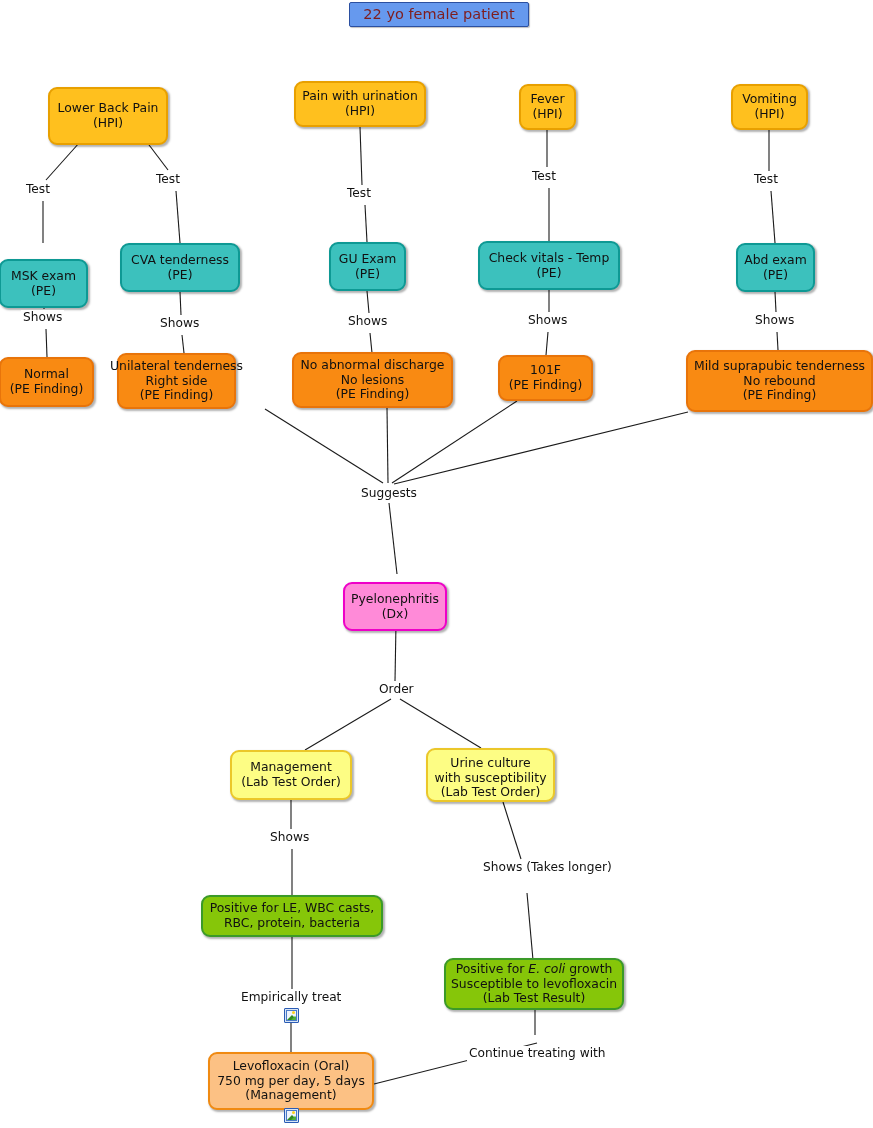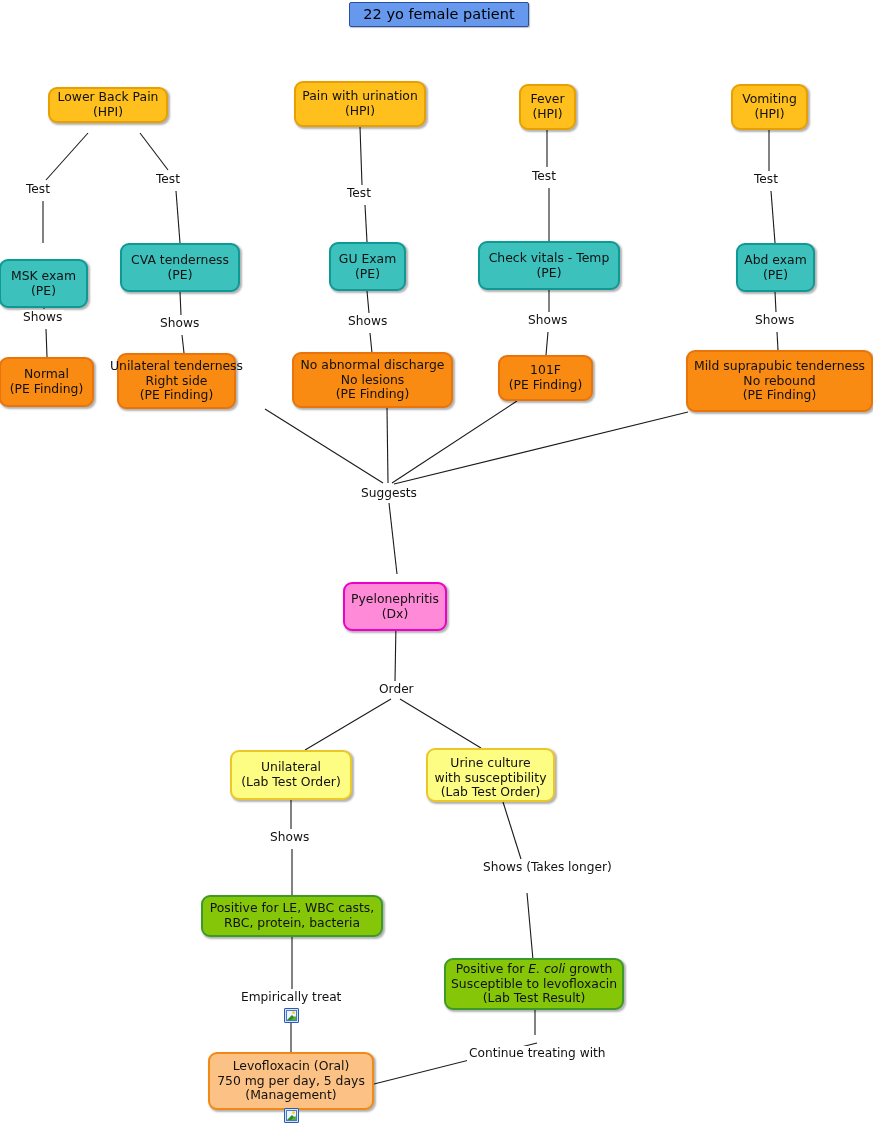--- a/index.html
+++ b/index.html
@@ -46,21 +46,21 @@
     white-space: nowrap;
   }
   .node .ln { display: block; }
 
   
   .n-title {
     background: #6699ee;
     border: 1px solid #2b4fa0;
     border-radius: 2px;
     font-size: 14.5px;
-    color: #000000;
+    color: #7f1d1d;
     box-shadow: 1px 1px 1px rgba(0,0,0,.25);
   }
 
   
   .n-hpi {
     background: #ffc01e;
     border: 2px solid #e8a000;
     border-radius: 9px;
     font-size: 12.4px;
     box-shadow: 1.5px 1.5px 2px rgba(0,0,0,.30);
@@ -244,21 +244,21 @@
     <line x1="291" y1="1019" x2="291" y2="1052"></line>
 
     <line x1="374" y1="1084" x2="537" y2="1043"></line>
     <line x1="535" y1="1035" x2="535" y2="1010"></line>
   </svg>
 
   <div class="node n-title" style="left:349px; top:2px; width:180px; height:25px;">
     <span class="ln">22 yo female patient</span>
   </div>
 
-  <div class="node n-hpi" style="left:48px; top:87px; width:120px; height:36px;">
+  <div class="node n-hpi" style="left:48px; top:87px; width:120px; height:58px;">
     <span class="ln">Lower Back Pain</span>
     <span class="ln">(HPI)</span>
   </div>
 
   <div class="node n-hpi" style="left:294px; top:81px; width:132px; height:46px;">
     <span class="ln">Pain with urination</span>
     <span class="ln">(HPI)</span>
   </div>
 
   <div class="node n-hpi" style="left:519px; top:84px; width:57px; height:46px;">
@@ -323,21 +323,21 @@
     <span class="ln">No rebound</span>
     <span class="ln">(PE Finding)</span>
   </div>
 
   <div class="node n-dx" style="left:343px; top:574px; width:104px; height:49px;">
     <span class="ln">Pyelonephritis</span>
     <span class="ln">(Dx)</span>
   </div>
 
   <div class="node n-order" style="left:230px; top:750px; width:122px; height:50px;">
-    <span class="ln">Unilateral</span>
+    <span class="ln">Management</span>
     <span class="ln">(Lab Test Order)</span>
   </div>
 
   <div class="node n-order" style="left:426px; top:748px; width:129px; height:54px;justify-content:flex-end;">
     <span class="ln">Urine culture</span>
     <span class="ln">with susceptibility</span>
     <span class="ln">(Lab Test Order)</span>
   </div>
 
   <div class="node n-result" style="left:201px; top:895px; width:182px; height:42px;">

